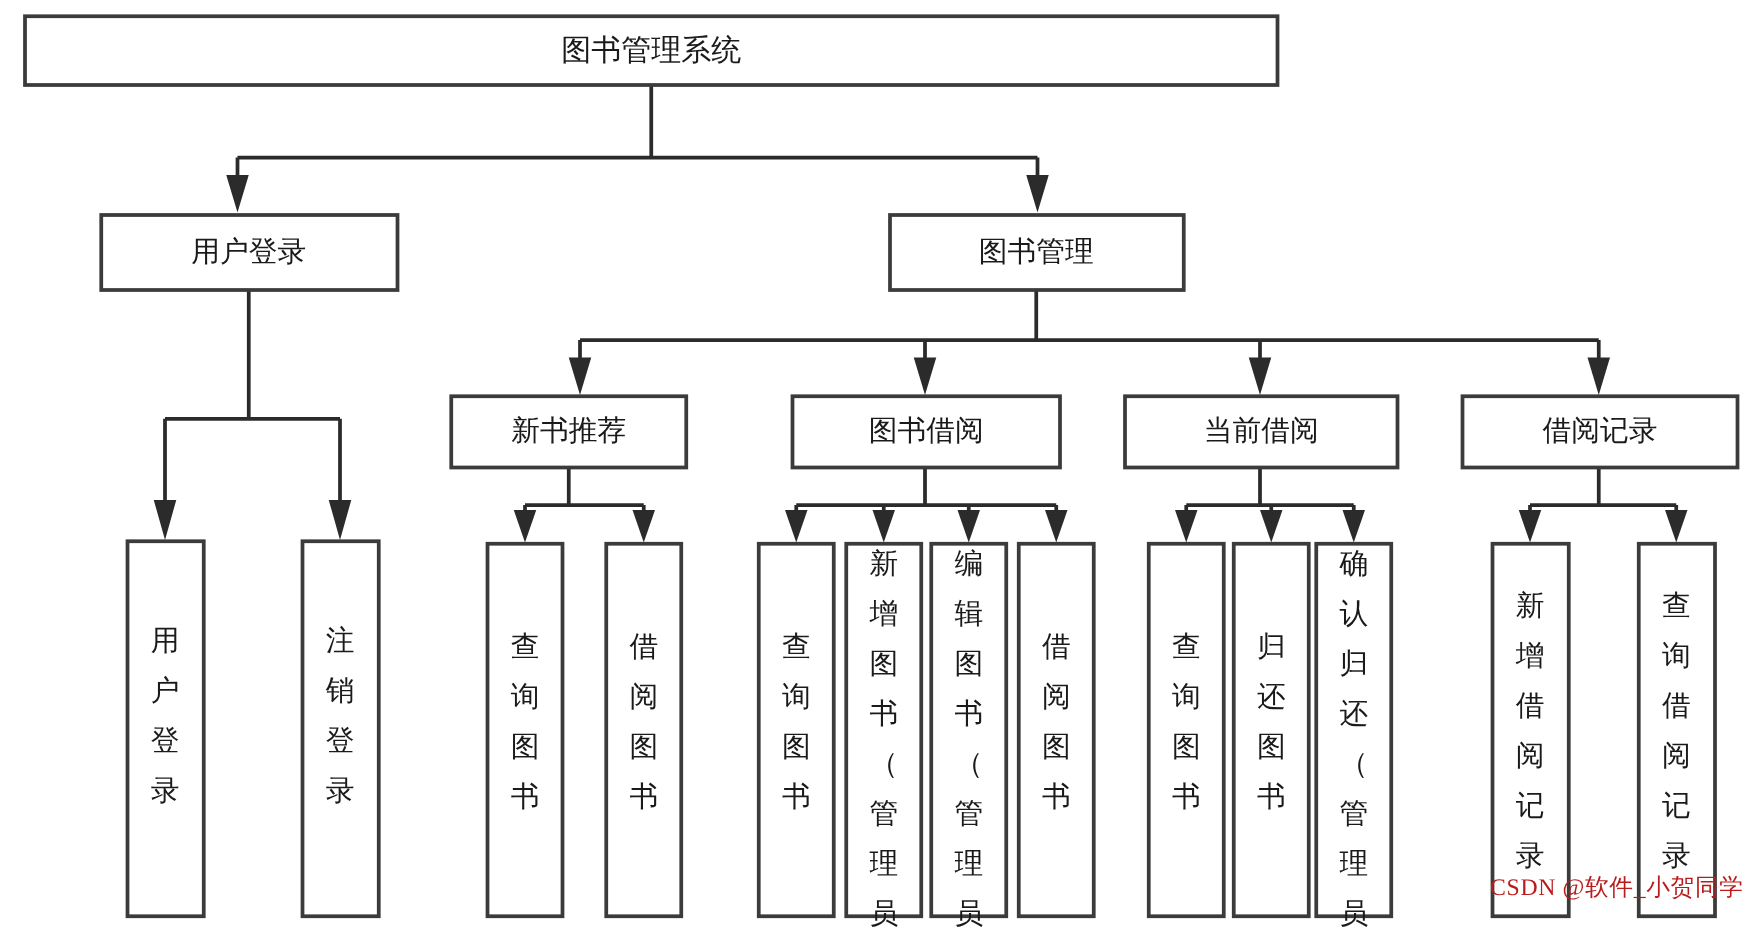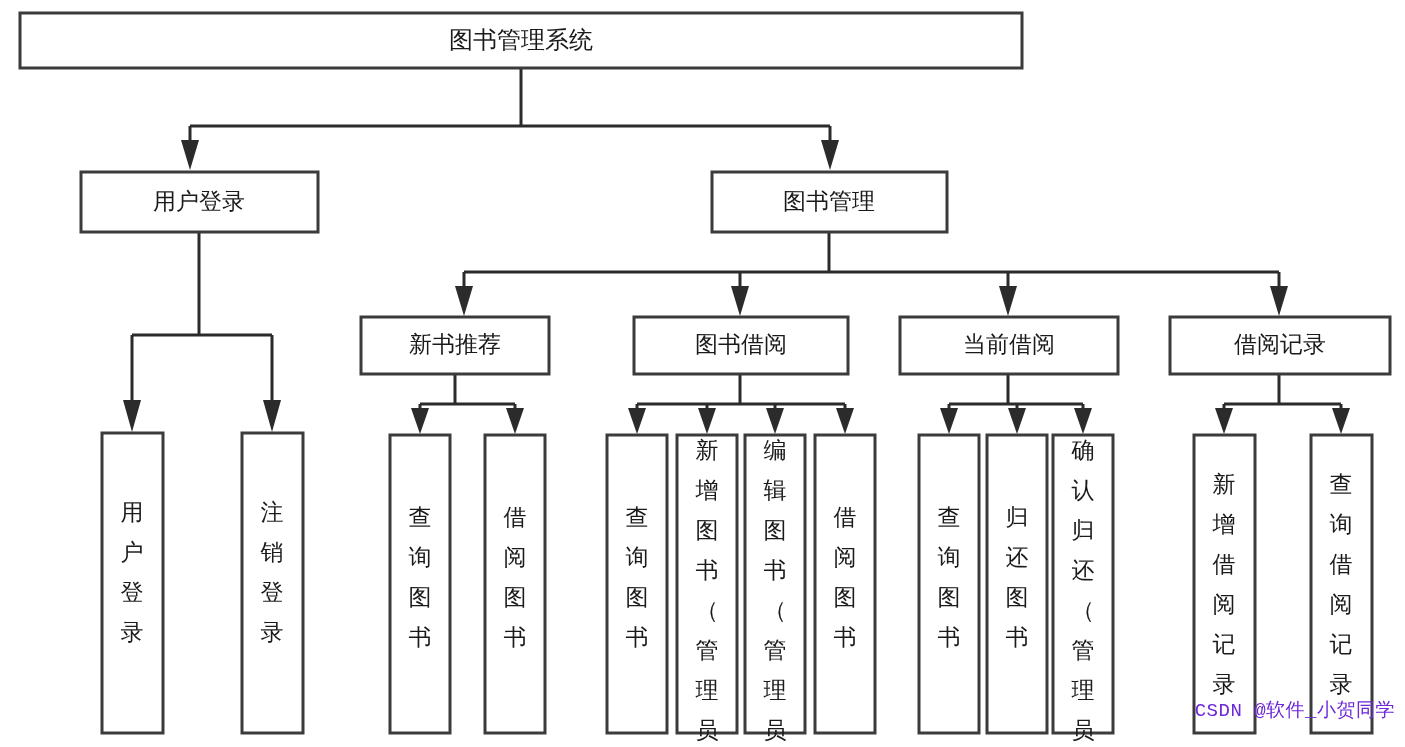--- a/index.html
+++ b/index.html
@@ -50,23 +50,23 @@
   .vert-label {
     font-family: "Liberation Sans", "DejaVu Sans", sans-serif;
     font-size: 23px;
     fill: #1a1a1a;
     text-anchor: middle;
   }
   .watermark {
     position: absolute;
     right: 10px;
     bottom: 6px;
-    font-family: Liberation Mono, monospace;
+    font-family: Liberation Serif, serif;
     font-size: 19px;
-    color: #6d28d9;
+    color: #b91c1c;
     white-space: nowrap;
     letter-spacing: 0.5px;
   }
 </style>
 </head>
 <body>
 
 <div id="diagram-root">
   <svg width="1405" height="747" viewBox="0 0 1405 747" xmlns="http://www.w3.org/2000/svg">
 

